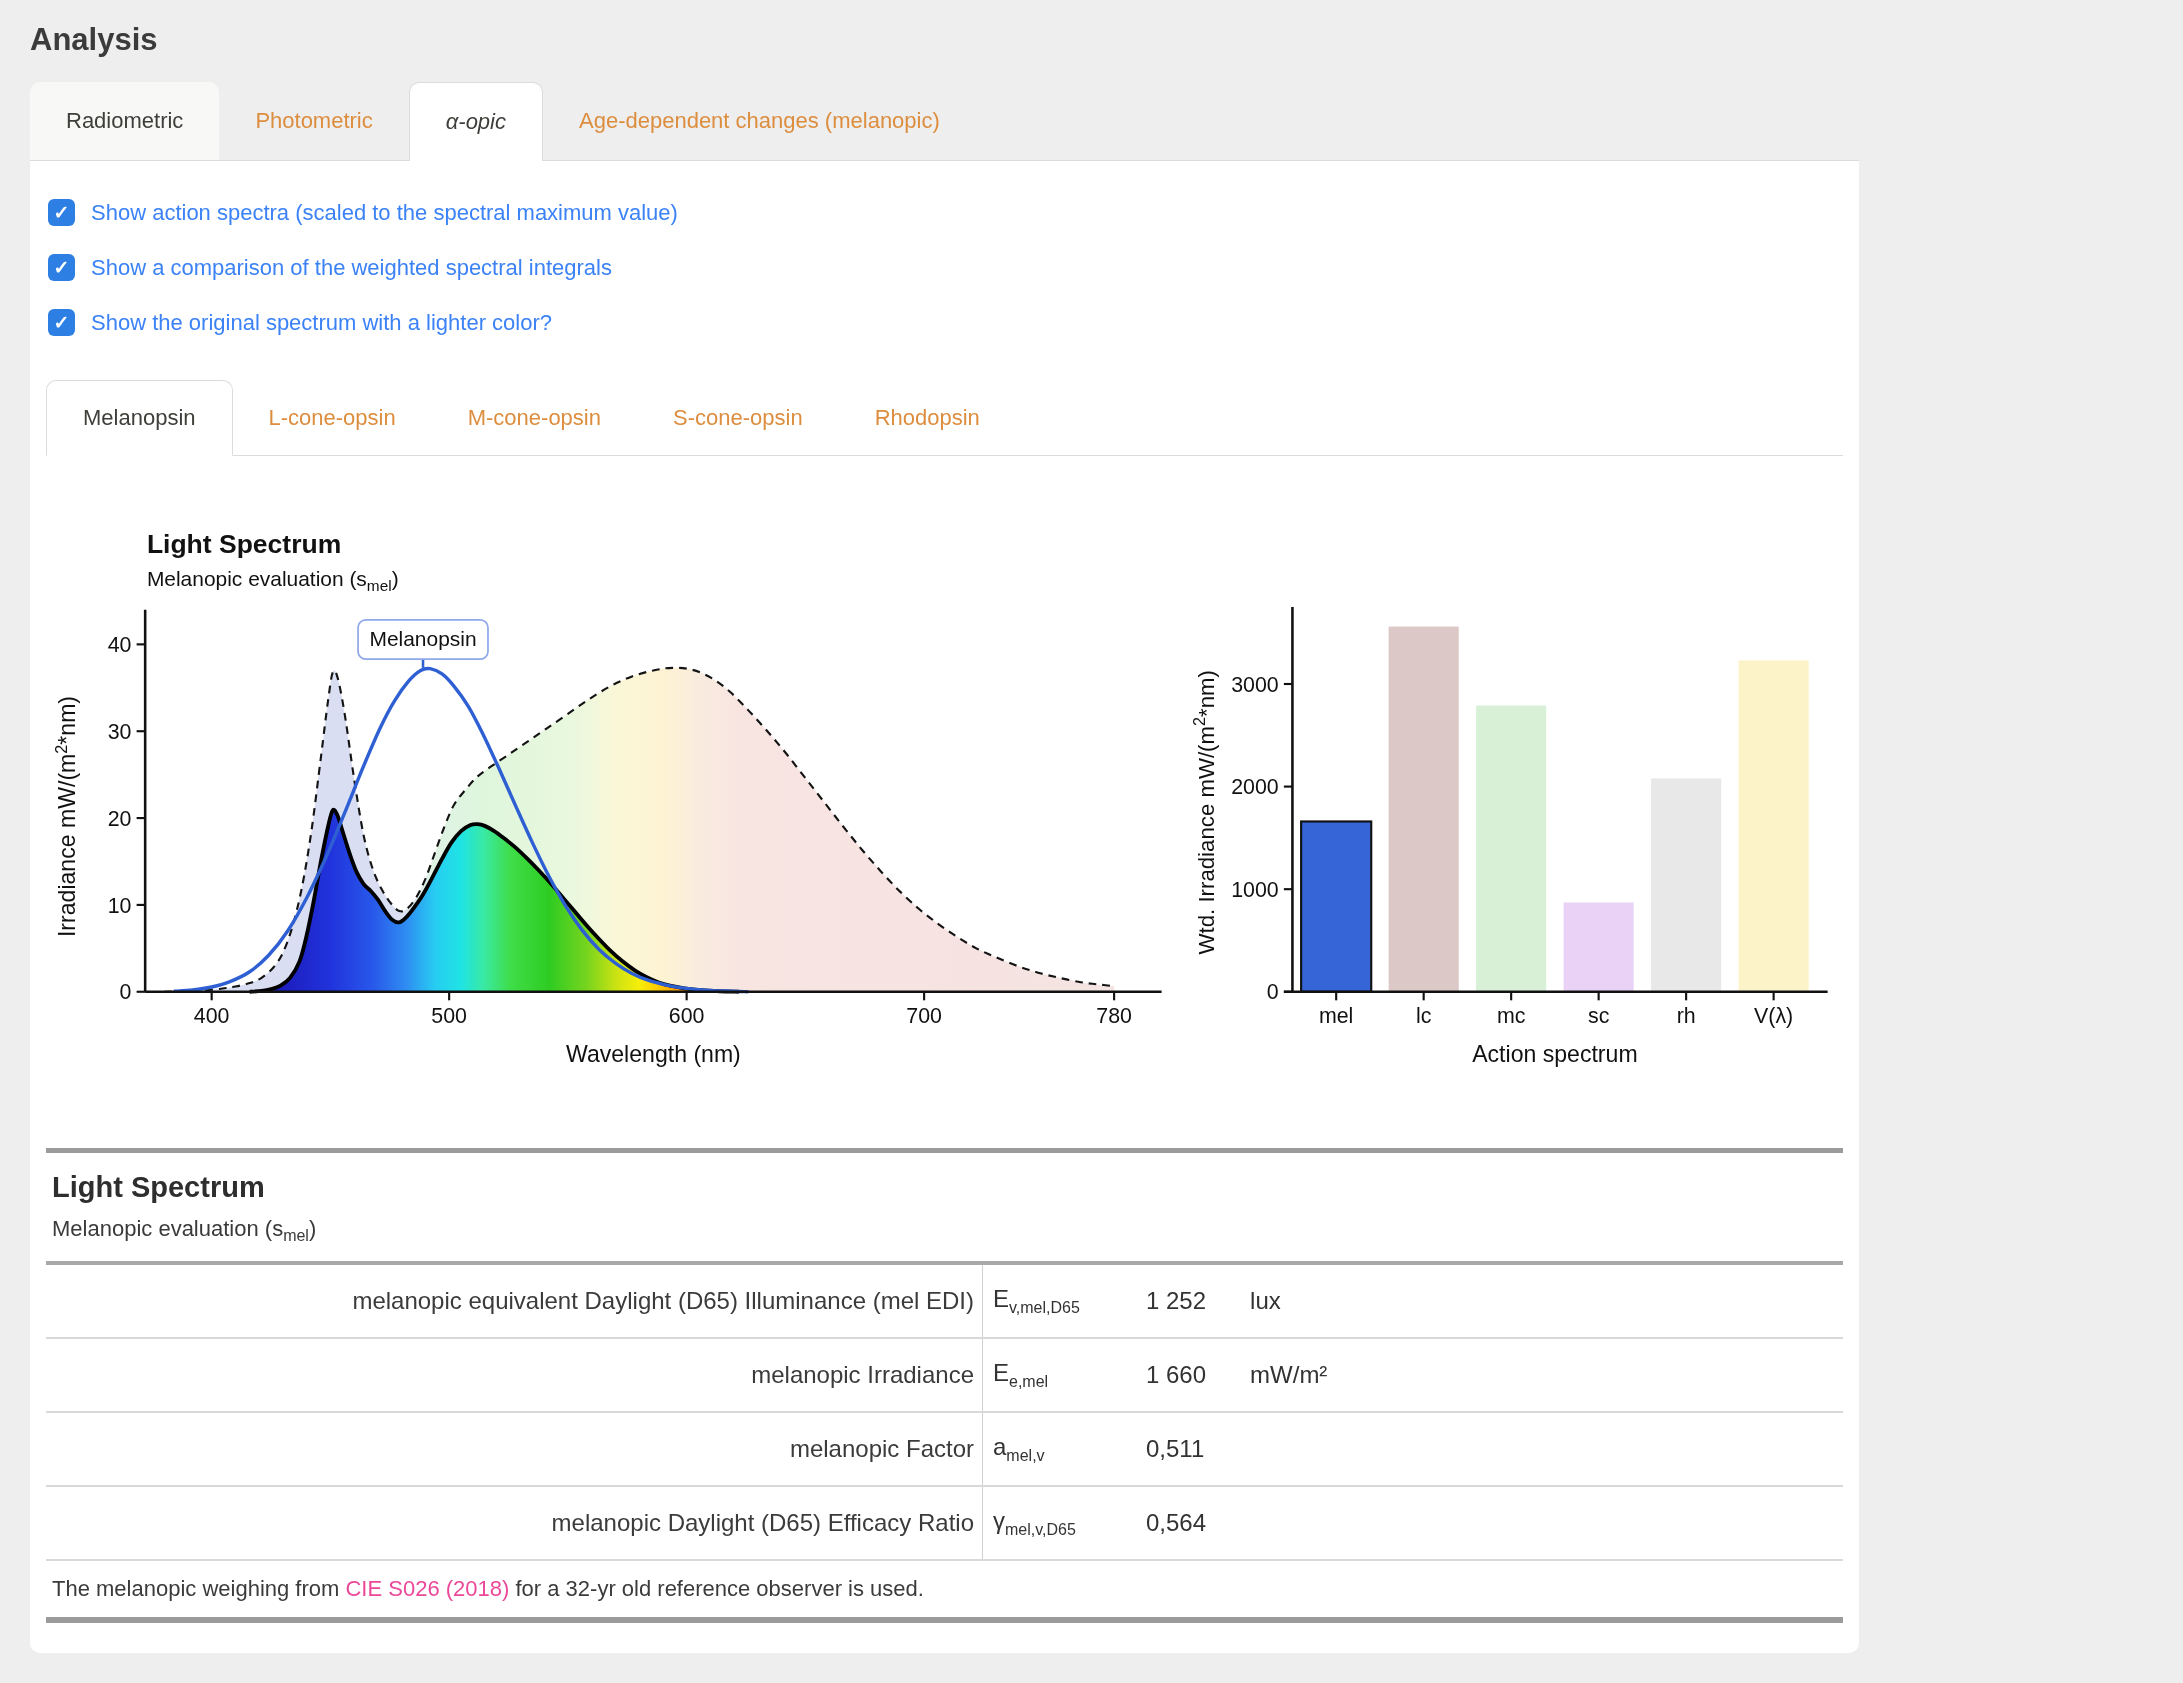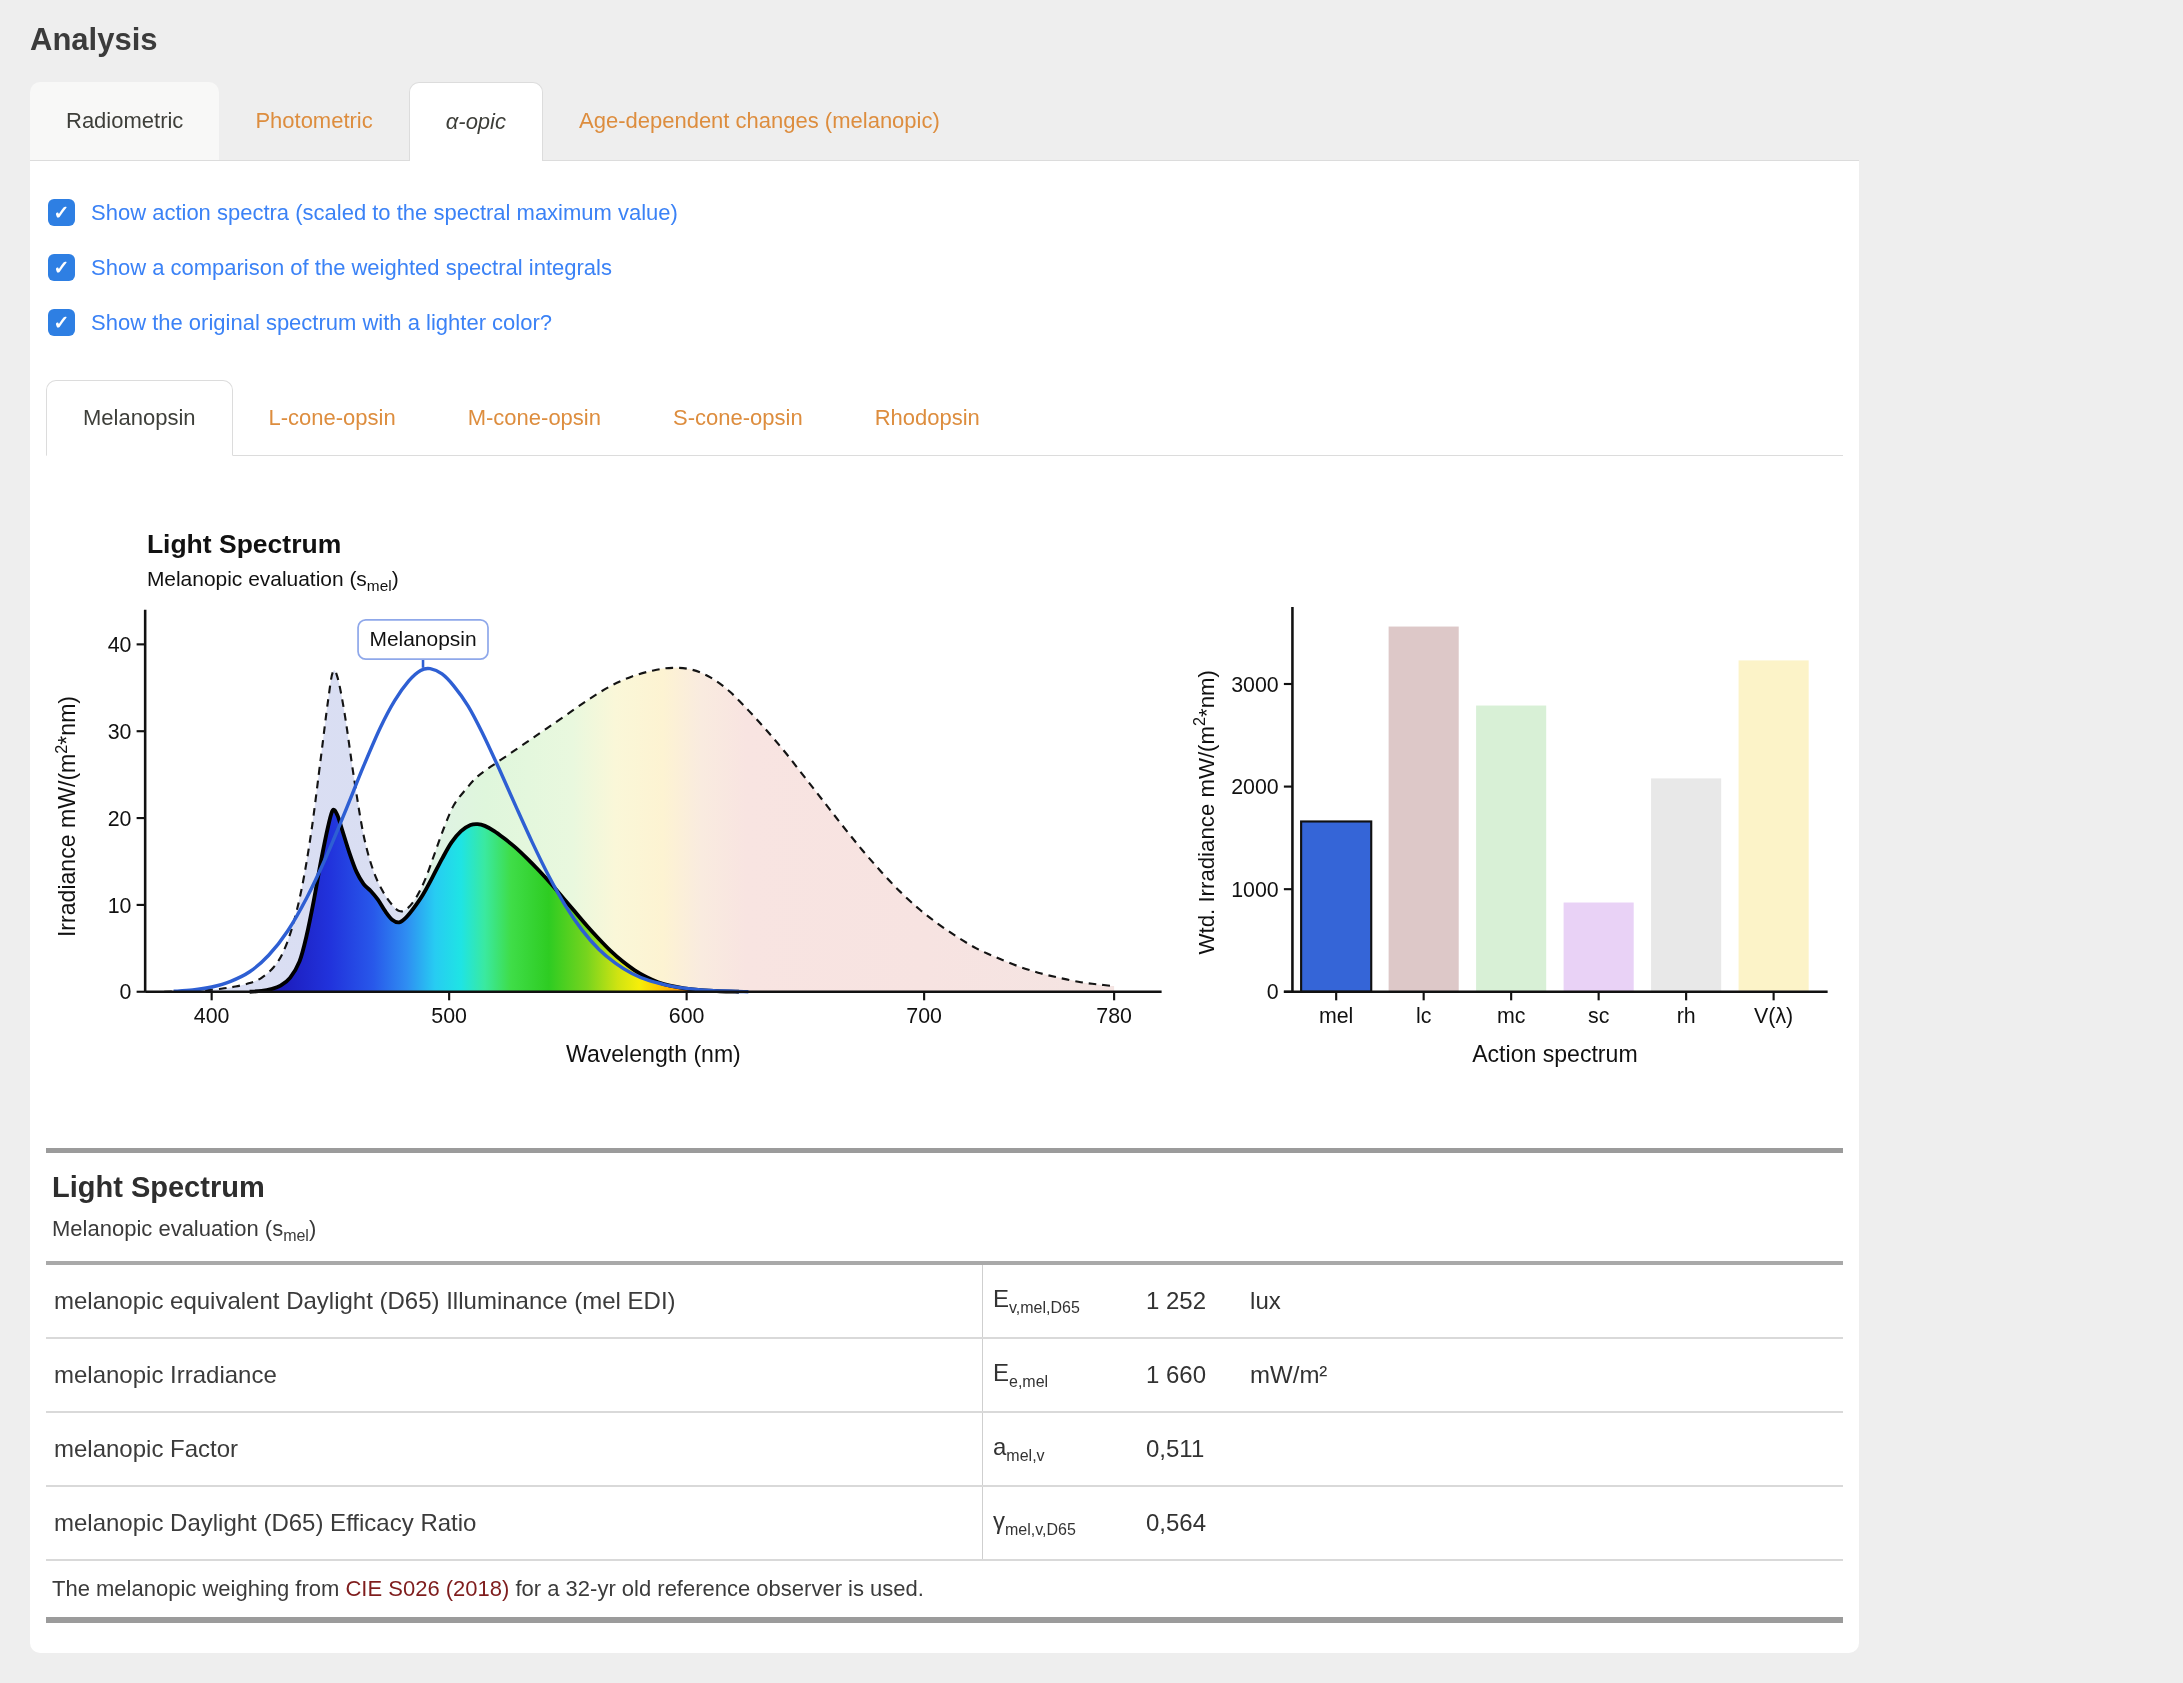--- a/index.html
+++ b/index.html
@@ -51,26 +51,26 @@
   svg text { font-family: "Liberation Sans", sans-serif; fill: #111; }
 
   
   .rtable { margin-top: 34px; border-top: 5px solid #9b9b9b; border-bottom: 6px solid #9b9b9b; }
   .rhead { padding: 18px 6px 16px; border-bottom: 4px solid #a9a9a9; }
   .rtitle { font-size: 29px; font-weight: 700; color: #2e2e2e; margin-bottom: 12px; }
   .rsub { font-size: 22px; color: #3a3a3a; }
   .rsub sub, .sym sub { font-size: 16px; }
   .rrow { display: grid; grid-template-columns: 1fr 164px 697px; align-items: center; border-bottom: 2px solid #d9d9d9; }
   .rrow:last-of-type { border-bottom: 3px solid #c4c4c4; }
-  .rlabel { font-size: 24px; color: #3b3b3b; padding: 20px 8px; }
+  .rlabel { font-size: 24px; color: #3b3b3b; padding: 20px 8px; text-align: right; }
   .rsym { border-left: 1px solid #cfcfcf; align-self: stretch; display: flex; padding: 20px 0 20px 10px; }
   .sym { font-size: 24px; color: #333; }
   .rval { display: flex; gap: 44px; align-items: baseline; font-size: 24px; color: #333; padding: 20px 0; }
   .rfoot { font-size: 22px; color: #3b3b3b; padding: 15px 6px; }
-  .rfoot a { color: #7f1d1d; text-decoration: none; cursor: pointer; text-align: right; }
+  .rfoot a { color: #ec4899; text-decoration: none; cursor: pointer; text-align: right; }
 </style>
 </head>
 <body>
 
 <div class="page">
   <h1 class="page-title">Analysis</h1>
 
   <nav class="tabs">
     <button class="tab muted">Radiometric</button>
     <button class="tab">Photometric</button>

